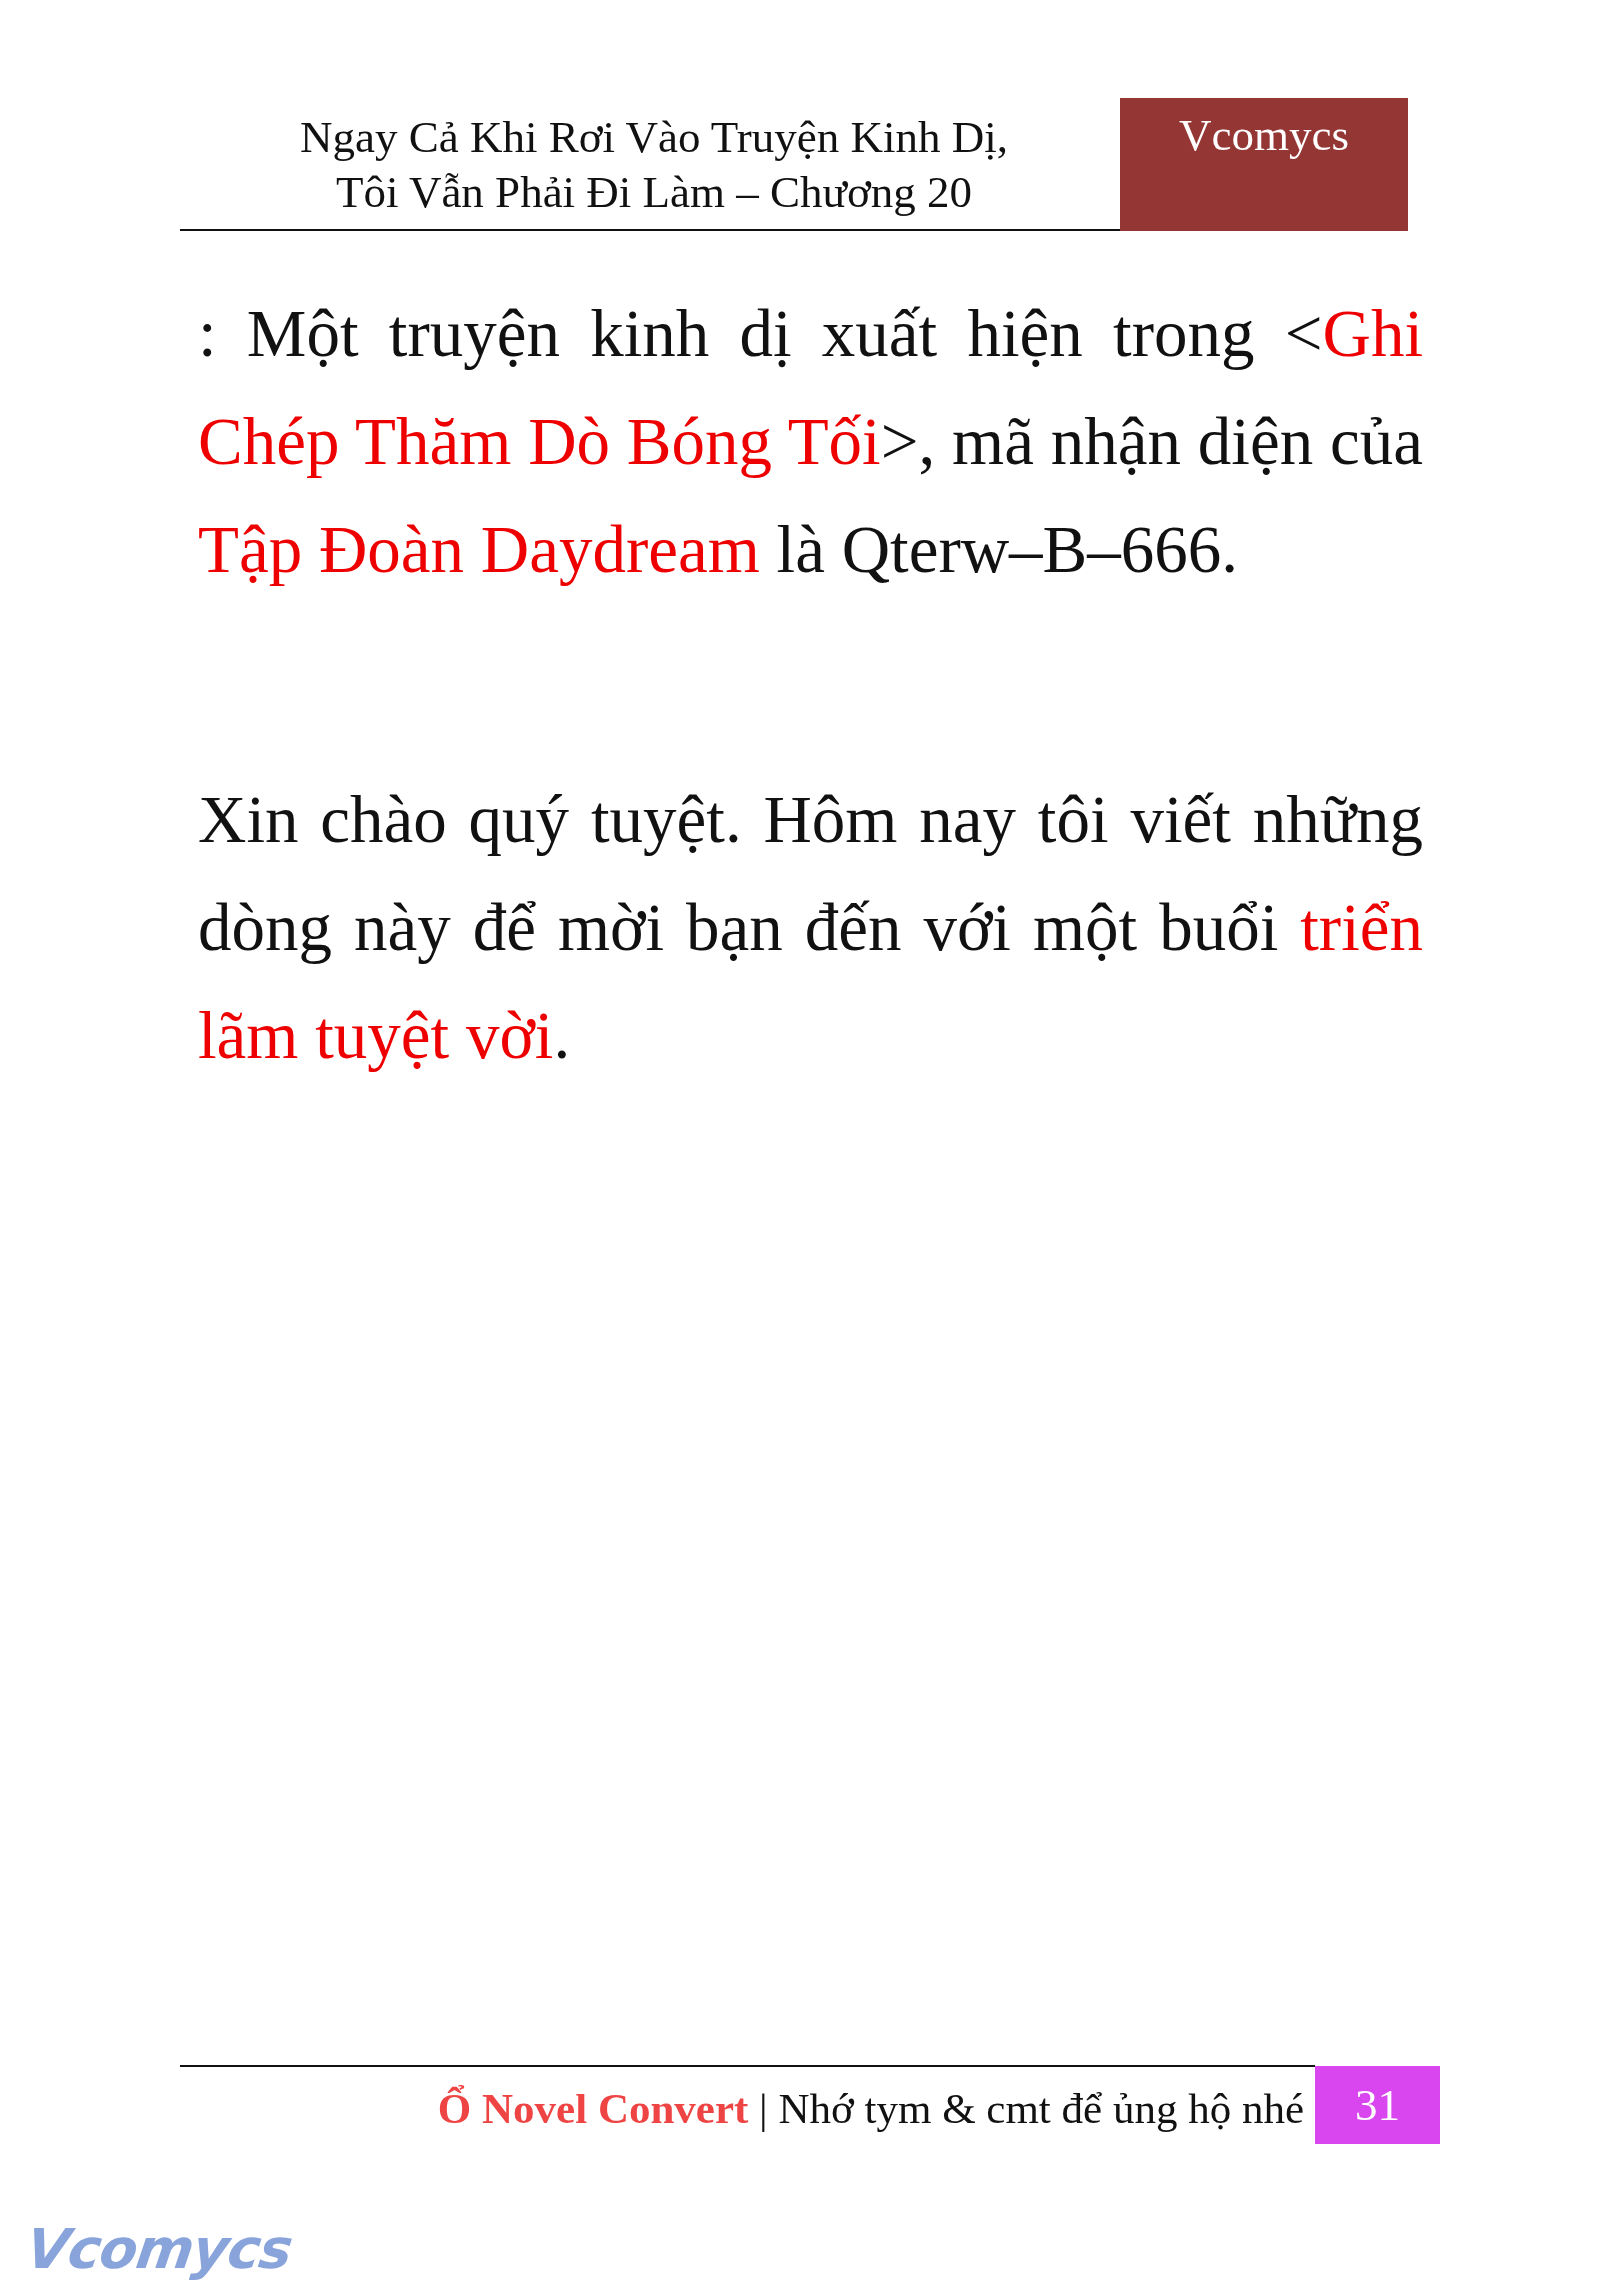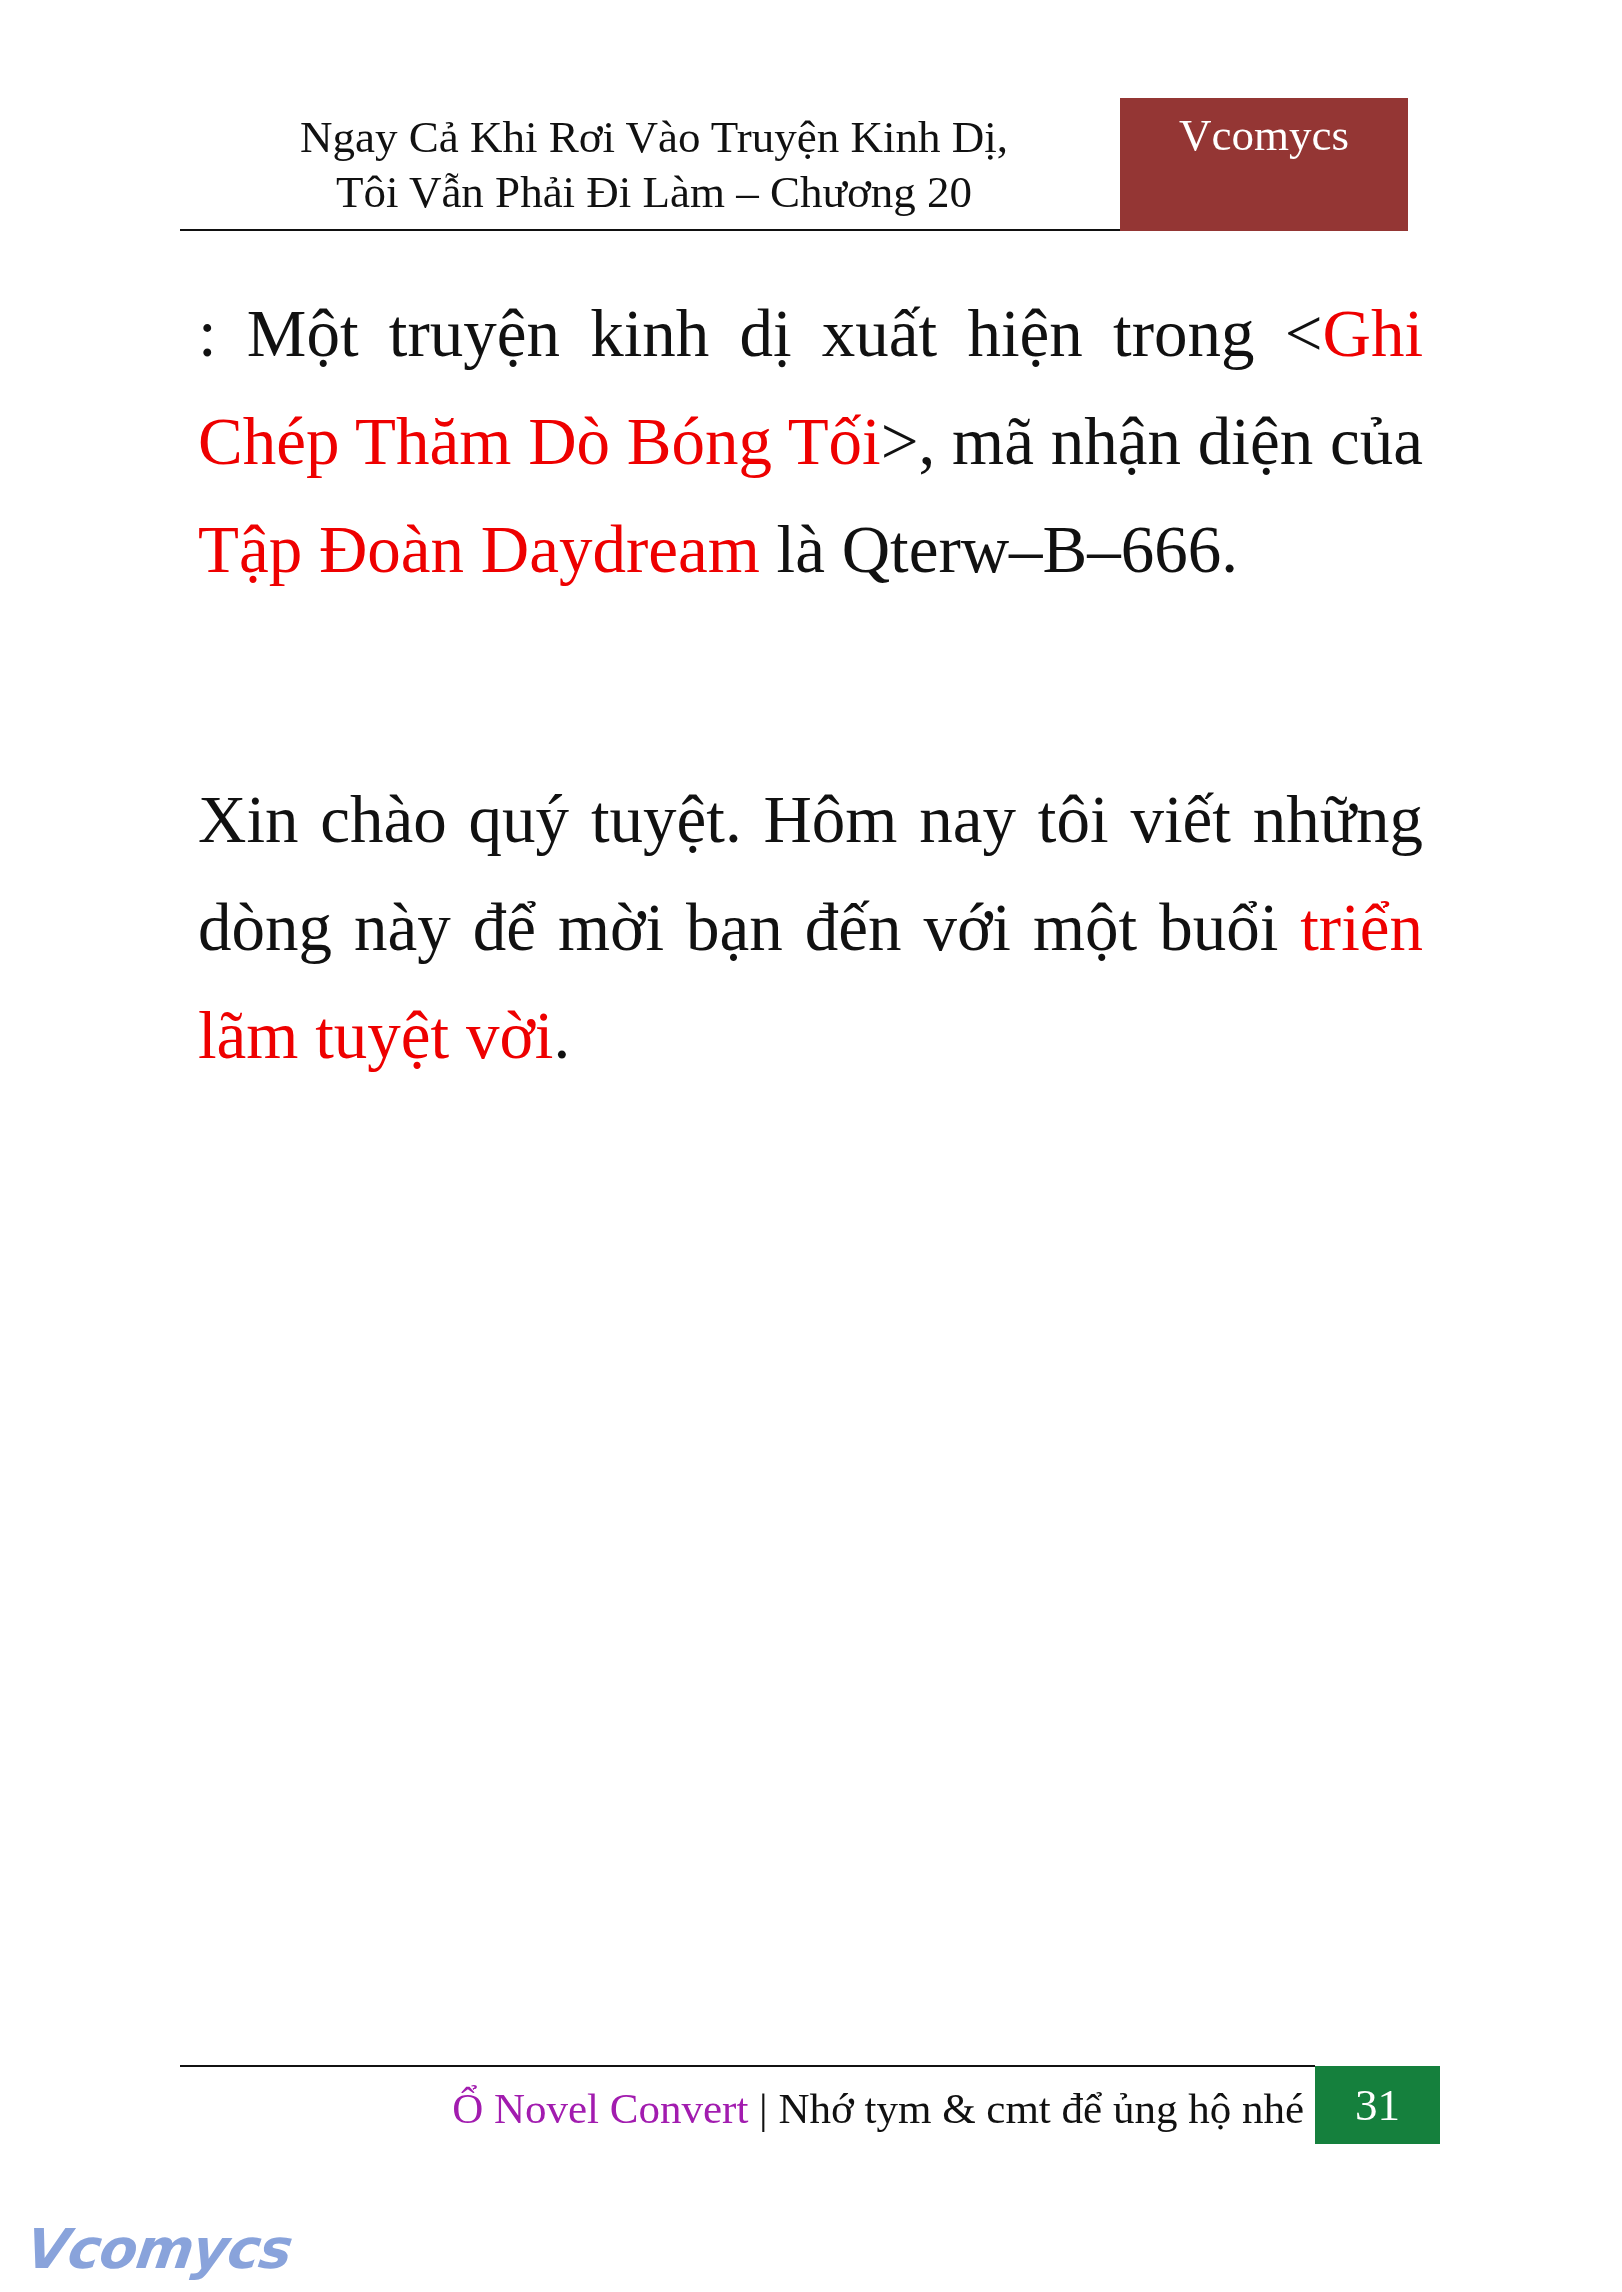--- a/index.html
+++ b/index.html
@@ -29,25 +29,25 @@
   .hl { color: #ee0000; }
 
   
   .footer-rule {
     position: absolute; left: 180px; top: 2065px; width: 1135px; height: 2px; background: #111;
   }
   .footer-text {
     position: absolute; left: 196px; width: 1108px; top: 2082px;
     text-align: right; font-size: 43px; line-height: 53px; white-space: nowrap;
   }
-  .footer-brand { color: #a21caf; font-weight: normal; }
+  .footer-brand { color: #ef4444; font-weight: bold; }
   .footer-sep { color: #111; }
   .footer-page {
     position: absolute; left: 1315px; top: 2066px; width: 125px; height: 78px;
-    background: #15803d; color: #ffffff; text-align: center;
+    background: #d946ef; color: #ffffff; text-align: center;
     font-size: 45px; line-height: 78px;
   }
 
   
   .watermark {
     position: absolute; left: 27.4px; top: 2217px; font-family: "DejaVu Sans", sans-serif;
     font-weight: bold; font-style: italic; font-size: 55px; letter-spacing: -1px;
     color: #7d9ad8; opacity: 0.9;
     transform: skewX(-8deg);
   }

